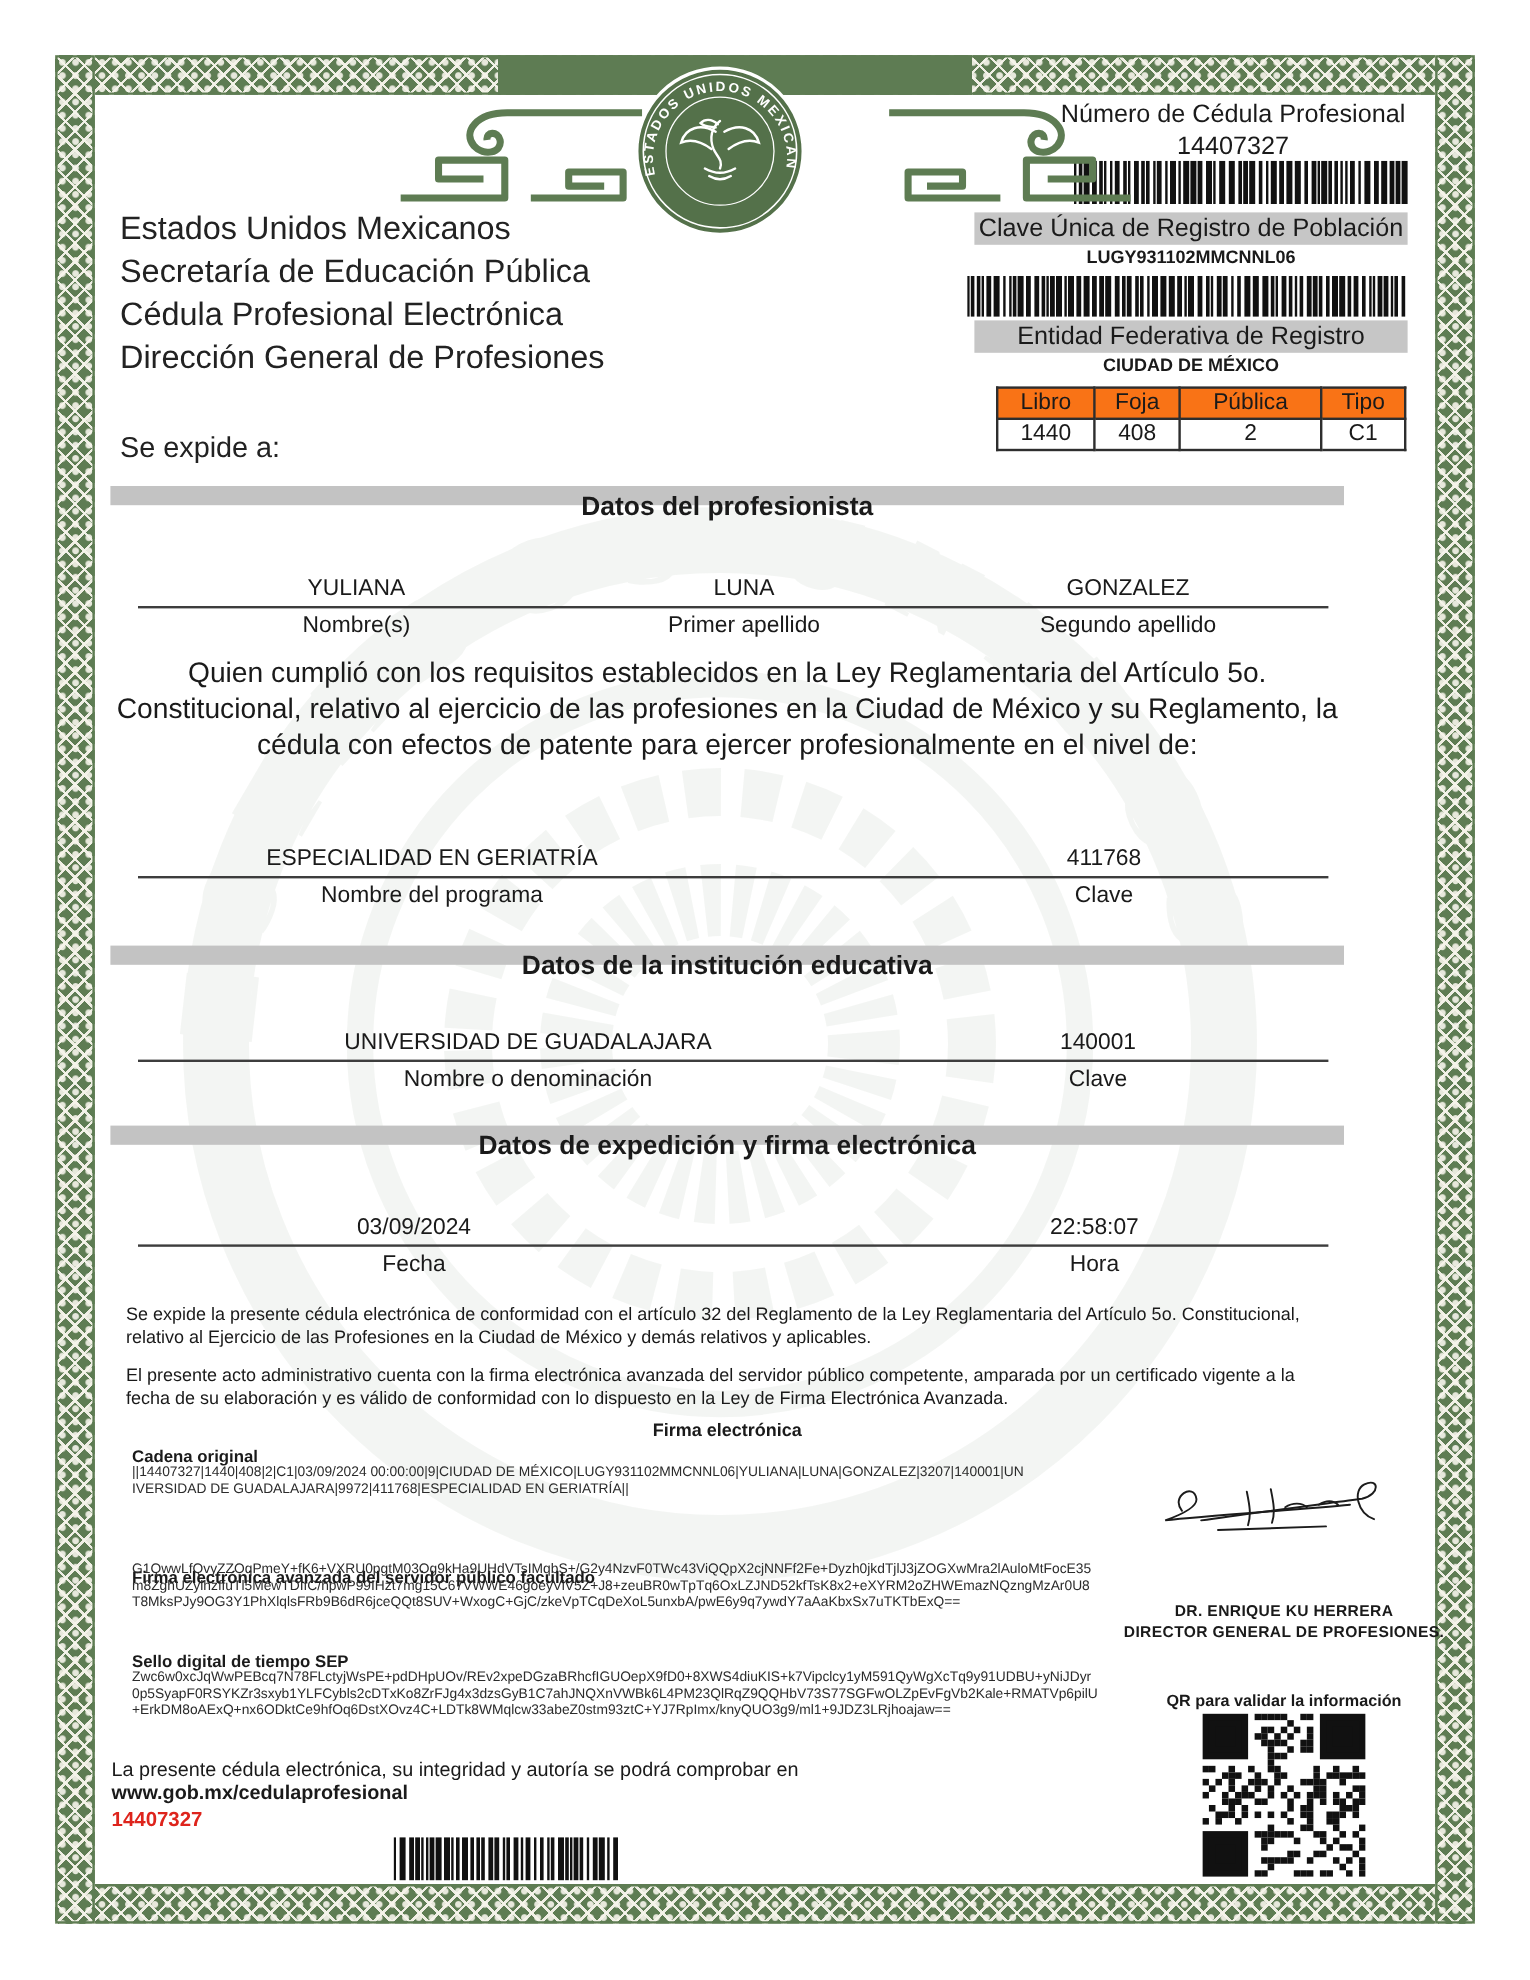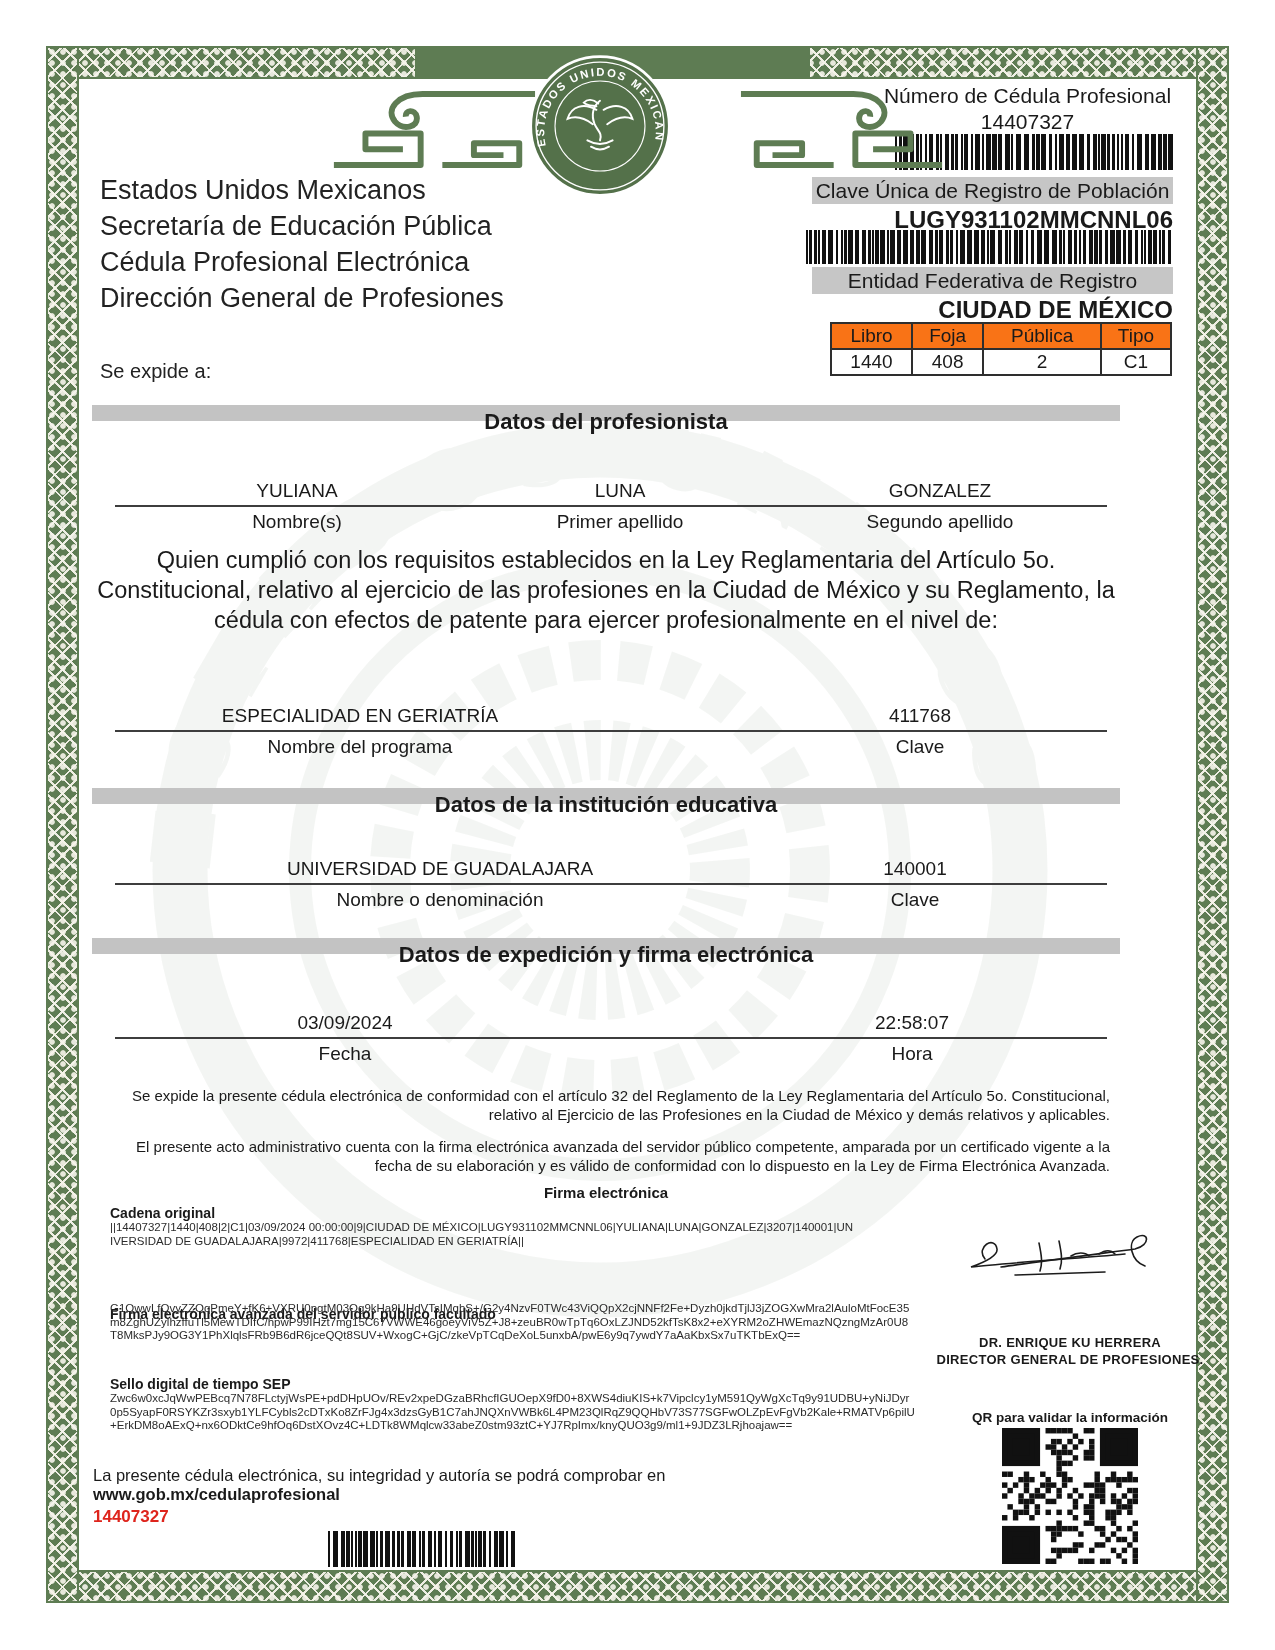--- a/index.html
+++ b/index.html
@@ -20,42 +20,42 @@
   .topband{position:absolute;left:415px;top:46px;width:395px;height:33px;background:#5e7c53;z-index:2;}
   .ornament{position:absolute;top:88px;width:212px;height:84px;z-index:2;}
   .orn-left{left:326px;}
   .orn-right{left:738px;transform:scaleX(-1);}
   .seal{position:absolute;left:528px;top:54px;width:144px;height:144px;z-index:3;}
   .watermark{position:absolute;left:150px;top:420px;width:900px;height:900px;opacity:.055;z-index:0;pointer-events:none;}
   .abs{position:absolute;}
   .z1{z-index:1;}
   
   .hline{font-size:27px;line-height:36px;color:#222;}
-  .issued{font-size:20px;color:#222;}
+  .issued{font-size:24px;color:#222;}
   
   .tr-label{font-size:21px;text-align:center;}
   .tr-band{background:#c6c6c6;font-size:21px;text-align:center;line-height:27px;height:27px;}
-  .tr-value{font-size:24px;font-weight:bold;text-align:right;}
+  .tr-value{font-size:15px;font-weight:bold;text-align:center;}
   .tr-center{font-size:21px;text-align:center;}
   .barcode{line-height:0;}
   .barcode svg rect{fill:#111;}
   
   table.reg{border-collapse:collapse;width:342px;font-size:19px;text-align:center;}
   table.reg td{border:2px solid #2e2e2e;height:24px;padding:0;}
   table.reg tr.hd td{background:#f97316;}
   
   .band{position:absolute;left:92px;width:1028px;height:16px;background:#c3c3c3;
         text-align:center;font-weight:bold;font-size:22px;line-height:33px;z-index:1;}
   
   .fieldrow{position:absolute;left:115px;width:992px;height:58px;z-index:1;}
   .fieldrow .uline{position:absolute;top:27px;left:0;right:0;border-top:2px solid #3d3d3d;}
   .cv{position:absolute;transform:translateX(-50%);white-space:nowrap;font-size:19px;top:2px;}
   .cl{position:absolute;transform:translateX(-50%);white-space:nowrap;font-size:19px;top:33px;}
   .statement{font-size:23.5px;line-height:30px;text-align:center;z-index:1;}
-  .legal{font-size:15px;line-height:19px;text-align:right;z-index:1;}
+  .legal{font-size:15px;line-height:19px;text-align:left;z-index:1;}
   .sec-bold{font-size:15px;font-weight:bold;text-align:center;z-index:1;}
   .hash-label{font-size:14px;font-weight:bold;z-index:1;}
   .hash-text{font-size:11.5px;line-height:13.5px;word-break:break-all;color:#2b2b2b;z-index:1;}
   .official{font-size:13px;font-weight:bold;text-align:center;line-height:17px;letter-spacing:.3px;z-index:1;}
   .qr-label{font-size:13.5px;font-weight:bold;text-align:center;z-index:1;}
   .qr-box{line-height:0;z-index:1;}
   .qr-box svg rect{fill:#111;}
   
   .footer{position:absolute;left:93px;top:1466px;width:660px;z-index:1;}
   .verify{font-size:16.5px;}

